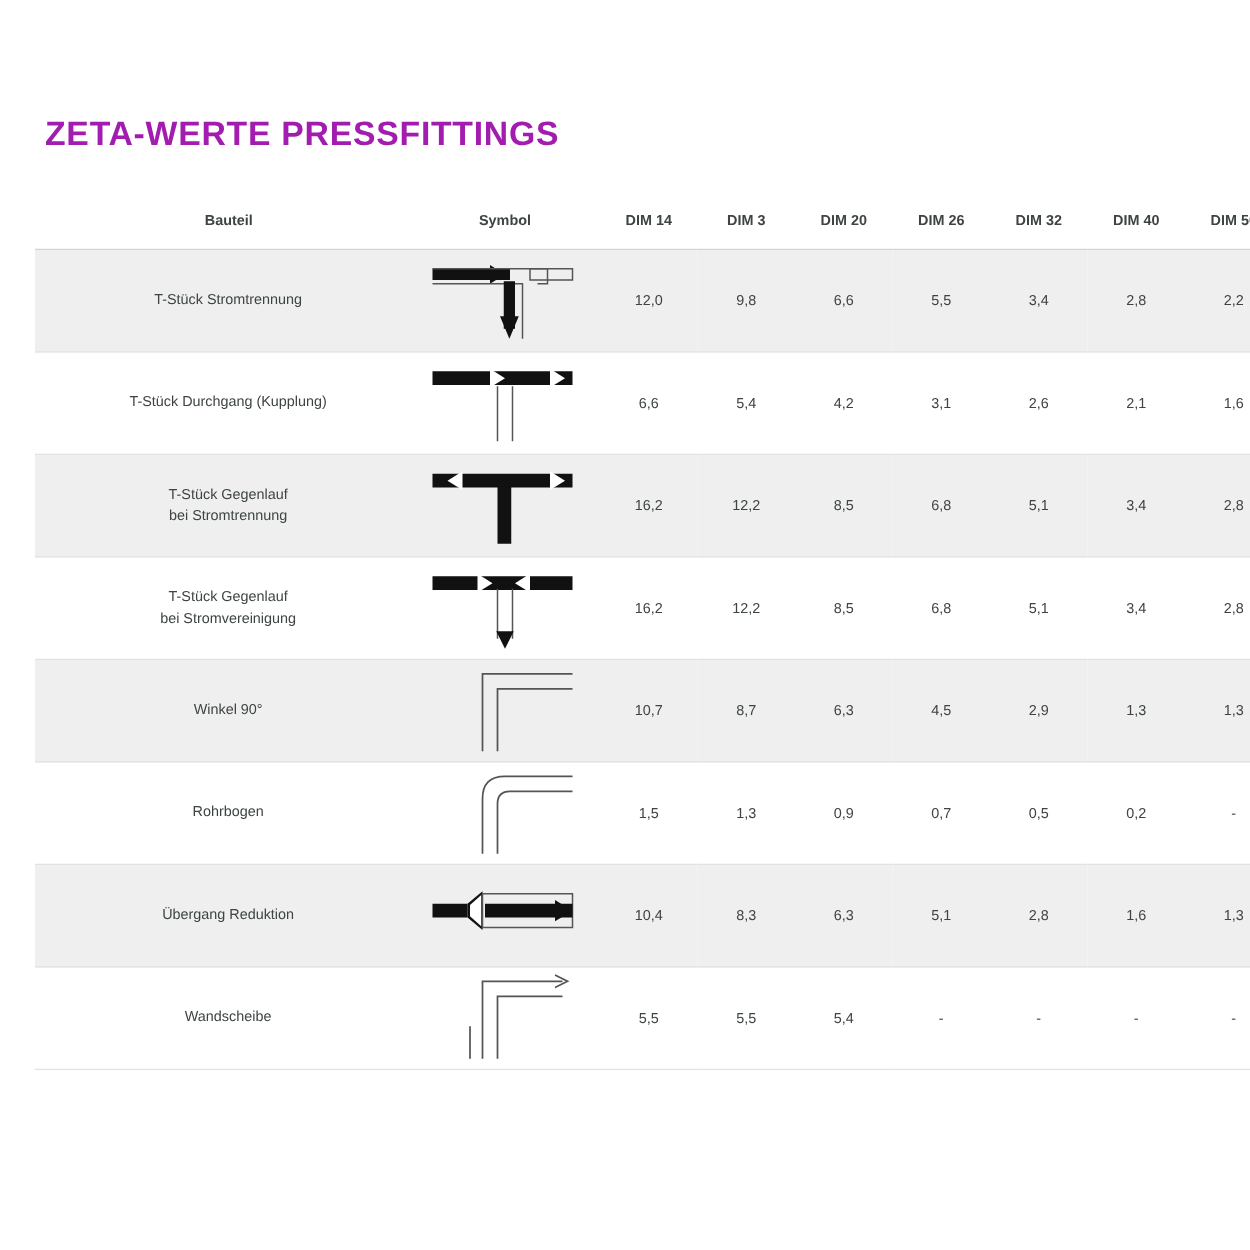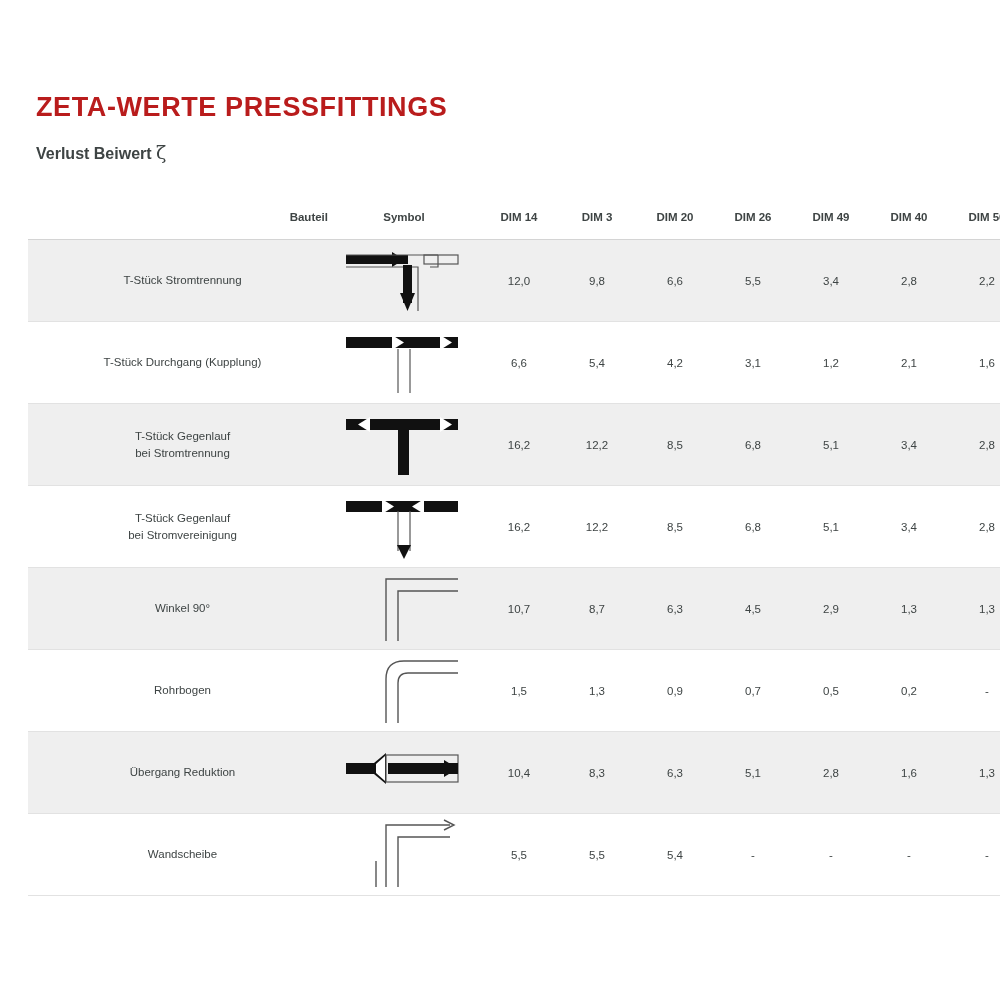--- a/index.html
+++ b/index.html
@@ -17,21 +17,21 @@
     position: relative;
     width: 1000px;
     height: 1000px;
     box-sizing: border-box;
     padding: 0 28px;
   }
   .title {
     font-size: 27px;
     font-weight: bold;
     letter-spacing: 0.6px;
-    color: #b91c1c;
+    color: #a21caf;
     margin: 92px 0 0 8px;
   }
   .subtitle {
     font-size: 16px;
     font-weight: bold;
     color: #3e4444;
     margin: 18px 0 0 8px;
   }
   .subtitle .zeta {
     font-family: "DejaVu Serif", serif;
@@ -47,21 +47,21 @@
   table.zeta-table thead th {
     font-size: 11.5px;
     font-weight: bold;
     color: #3e4444;
     text-align: center;
     padding: 14px 0 16px 0;
     border-bottom: 1px solid #d4d4d4;
     background: #ffffff;
   }
   table.zeta-table thead th.col-part {
-    text-align: right;
+    text-align: center;
     padding-left: 10px;
   }
   table.zeta-table tbody td {
     font-size: 11.5px;
     color: #3e4444;
     text-align: center;
     vertical-align: middle;
     height: 79px;
     border-bottom: 1px solid #e2e2e2;
   }
@@ -86,24 +86,20 @@
   col.c-part   { width: 300px; }
   col.c-symbol { width: 152px; }
   col.c-dim    { width: 78px; }
 </style>
 </head>
 <body>
 
 <div class="page">
 
   <div class="title">ZETA-WERTE PRESSFITTINGS</div>
-  <div class="subtitle">
-    <span>Verlust Beiwert</span>
-    <span class="zeta">ζ</span>
-  </div>
 
   <table class="zeta-table">
     <colgroup>
       <col class="c-part">
         <col class="c-symbol">
       <col class="c-dim">
         <col class="c-dim">
         <col class="c-dim">
         <col class="c-dim">
       <col class="c-dim">
@@ -111,21 +107,21 @@
         <col class="c-dim">
     </colgroup>
     <thead>
       <tr>
         <th class="col-part">Bauteil</th>
         <th>Symbol</th>
         <th>DIM 14</th>
         <th>DIM 3</th>
         <th>DIM 20</th>
         <th>DIM 26</th>
-        <th>DIM 49</th>
+        <th>DIM 32</th>
         <th>DIM 40</th>
         <th>DIM 50</th>
       </tr>
     </thead>
     <tbody>
 
       <tr class="alt">
         <td class="part">
           <div>T-Stück Stromtrennung</div>
         </td>
@@ -164,21 +160,21 @@
               <polygon points="100,8 112,15.5 100,23" fill="#fff"></polygon>
               <polyline points="58,22 58,66" fill="none" stroke="#555" stroke-width="1.2"></polyline>
               <polyline points="70,22 70,66" fill="none" stroke="#555" stroke-width="1.2"></polyline>
             </svg>
           </div>
         </td>
         <td>6,6</td>
         <td>5,4</td>
         <td>4,2</td>
         <td>3,1</td>
-        <td>1,2</td>
+        <td>2,6</td>
         <td>2,1</td>
         <td>1,6</td>
       </tr>
 
       <tr class="alt">
         <td class="part">
           <div>T-Stück Gegenlauf</div>
           <div>bei Stromtrennung</div>
         </td>
         <td class="symbol">

